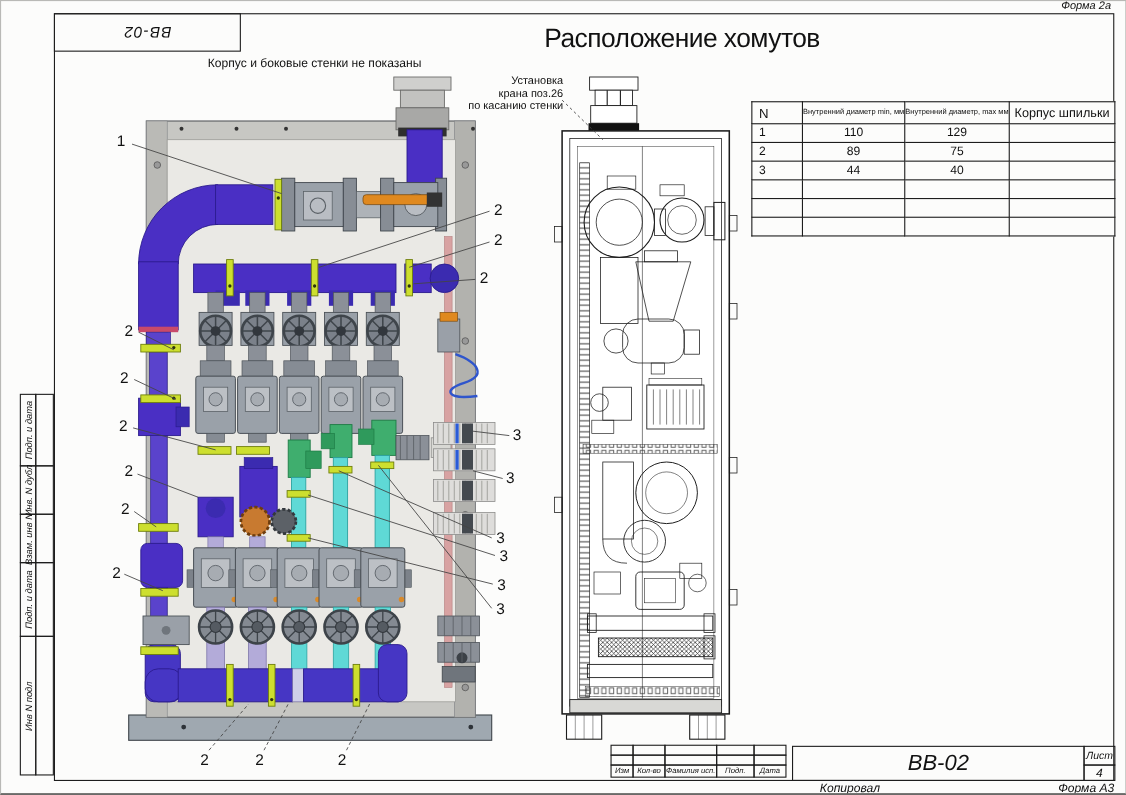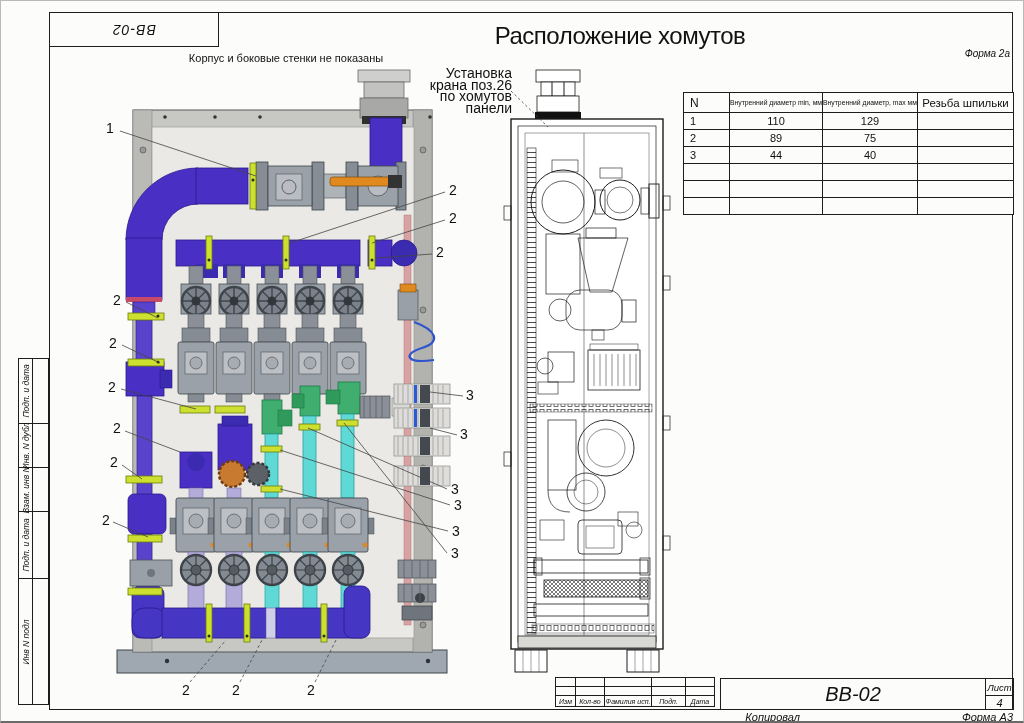--- a/index.html
+++ b/index.html
@@ -5,24 +5,24 @@
   html,body{margin:0;padding:0;}
   body{
     width:1024px;height:723px;position:relative;overflow:hidden;
     background:#fcfcfb;color:#111;
     font-family:"Liberation Sans",sans-serif;
   }
   .page-edge{position:absolute;inset:0;border:1px solid #b9b9b6;border-bottom:2px solid #6a6a68;pointer-events:none;z-index:50;}
   .frame{position:absolute;left:49px;top:12px;width:964px;height:698px;border:1.3px solid #1d1d1d;box-sizing:border-box;z-index:2;}
   .stamp-box{position:absolute;left:49px;top:12px;width:170px;height:35px;border:1px solid #1d1d1d;box-sizing:border-box;display:flex;align-items:center;justify-content:center;z-index:3;background:transparent;}
   .stamp-text{transform:rotate(180deg);font-style:italic;font-size:14px;letter-spacing:1px;}
-  .forma{position:absolute;left:880px;top:0px;width:130px;text-align:right;font-style:italic;font-size:10px;z-index:3;margin-top:48px;}
+  .forma{position:absolute;left:880px;top:0px;width:130px;text-align:right;font-style:italic;font-size:10px;z-index:3;}
   .main-title{position:absolute;left:420px;top:22px;width:400px;text-align:center;font-size:24px;letter-spacing:-0.5px;z-index:3;white-space:nowrap;}
   .note{position:absolute;left:146px;top:52px;width:280px;text-align:center;font-size:11px;z-index:3;}
-  .annotation{position:absolute;left:404px;top:68px;width:108px;text-align:right;font-size:14px;line-height:11.5px;z-index:3;}
+  .annotation{position:absolute;left:404px;top:68px;width:108px;text-align:right;font-size:10px;line-height:11.5px;z-index:3;}
   
   .clamp-table{position:absolute;left:683px;top:92px;border-collapse:collapse;z-index:3;background:#fcfcfb;}
   .clamp-table td,.clamp-table th{border:1px solid #1d1d1d;padding:0;text-align:center;font-weight:normal;}
   .clamp-table thead th{height:19px;}
   .clamp-table tbody td{height:16px;font-size:11px;}
   .clamp-table tbody td.c0{text-align:left;padding-left:6px;}
   th.c0{font-size:12px;text-align:left;padding-left:6px;}
   th.c1,th.c2{font-size:6.8px;}
   th.c3{font-size:11.5px;}
   
@@ -53,36 +53,36 @@
 
 <div class="forma">Форма 2а</div>
 <div class="stamp-box">
   <span class="stamp-text">ВВ-02</span>
 </div>
 <div class="main-title">Расположение хомутов</div>
 <div class="note">Корпус и боковые стенки не показаны</div>
 <div class="annotation">
   <div>Установка</div>
   <div>крана поз.26</div>
-  <div>по хомутов панели</div>
+  <div>по касанию стенки</div>
 </div>
 
 <table class="clamp-table">
   <colgroup>
       <col style="width:46px">
       <col style="width:93px">
       <col style="width:95px">
       <col style="width:96px">
     </colgroup>
   <thead>
       <tr>
         <th class="c0">N</th>
         <th class="c1">Внутренний диаметр min, мм</th>
         <th class="c2">Внутренний диаметр, max мм</th>
-        <th class="c3">Резьба шпильки</th>
+        <th class="c3">Корпус шпильки</th>
       </tr>
     </thead>
   <tbody>
       <tr>
         <td class="c0">1</td>
         <td class="c1">110</td>
         <td class="c2">129</td>
         <td class="c3"></td>
       </tr>
       <tr>

